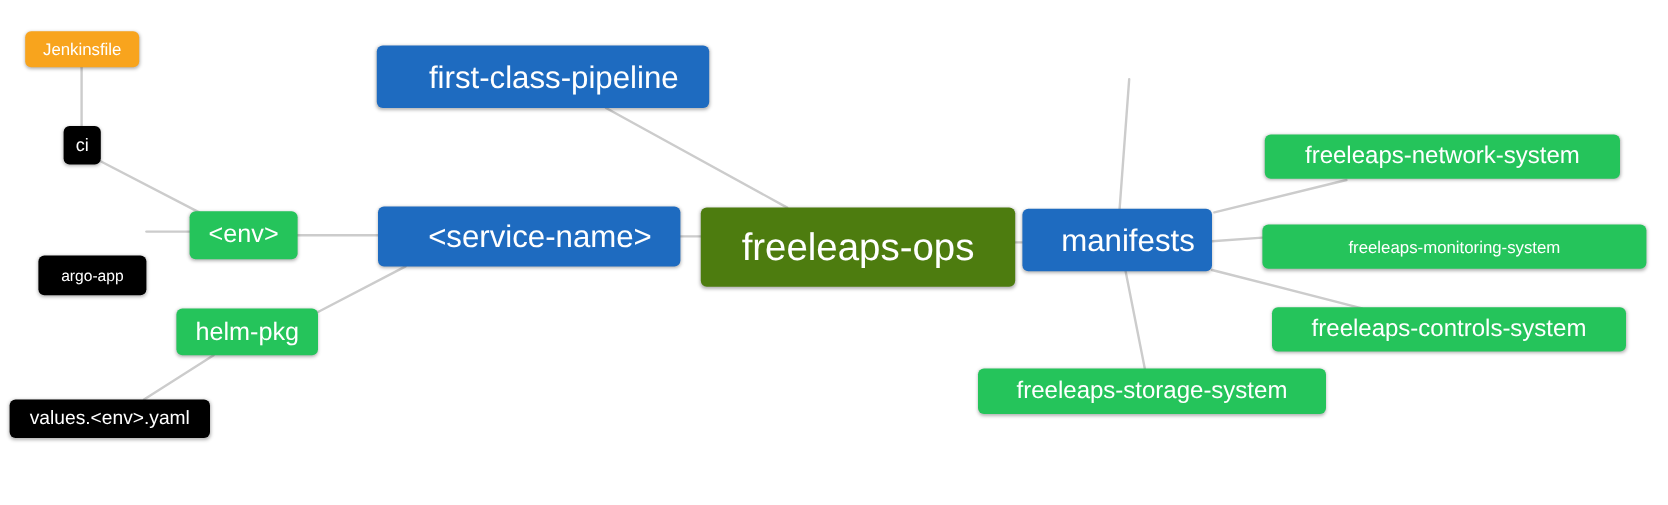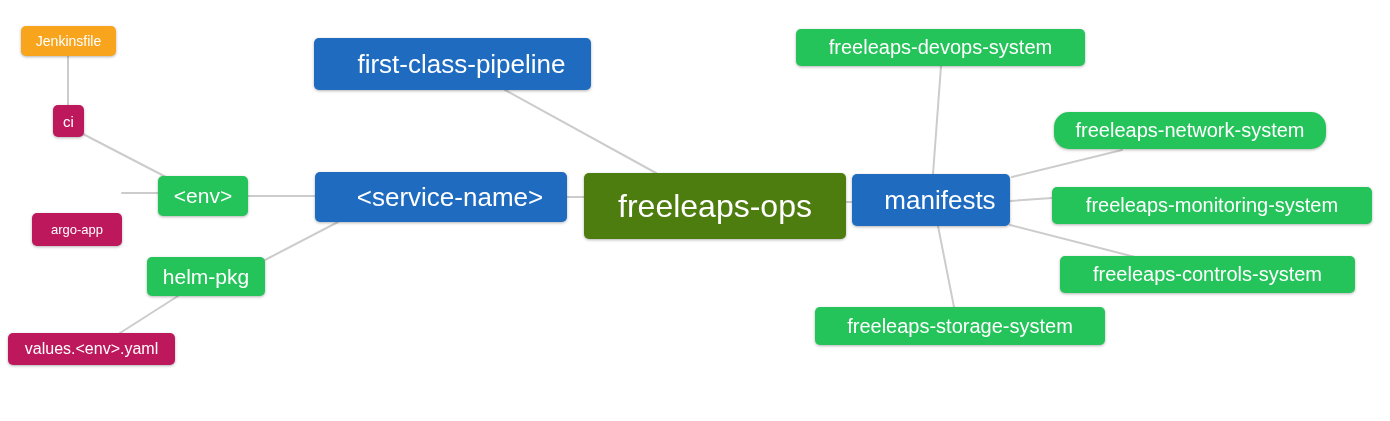--- a/index.html
+++ b/index.html
@@ -30,37 +30,37 @@
     color: #ffffff;
     border-radius: 5px;
     box-shadow: 0 1px 3px rgba(0,0,0,0.30);
     white-space: nowrap;
     cursor: pointer;
     box-sizing: border-box;
   }
   .dark   { background: #4d7c0f; }
   .blue   { background: #1e6bc0; padding-left: 18px; }
   .green  { background: #25c45b; }
-  .red    { background: #be185d; }
+  .red    { background: #000000; }
   .orange { background: #f8a41d; }
 
   
   .n-jenkinsfile   { left: 21px;   top: 26px;  width: 95px;  height: 30px; font-size: 14px; }
   .n-ci            { left: 53px;   top: 105px; width: 31px;  height: 32px; font-size: 15px; }
   .n-argo-app      { left: 32px;   top: 177px; width: 90px;  height: 33px; font-size: 13px; margin-top: 36px; }
   .n-env           { left: 158px;  top: 176px; width: 90px;  height: 40px; font-size: 21px; }
   .n-helm-pkg      { left: 147px;  top: 257px; width: 118px; height: 39px; font-size: 21px; }
   .n-values        { left: 8px;    top: 333px; width: 167px; height: 32px; font-size: 16px; }
   .n-pipeline      { left: 314px;  top: 38px;  width: 277px; height: 52px; font-size: 26px; }
   .n-service       { left: 315px;  top: 172px; width: 252px; height: 50px; font-size: 26px; }
   .n-root          { left: 584px;  top: 173px; width: 262px; height: 66px; font-size: 32px; }
   .n-manifests     { left: 852px;  top: 174px; width: 158px; height: 52px; font-size: 26px; }
   .n-devops        { left: 796px;  top: 29px;  width: 289px; height: 37px; font-size: 20px; }
-  .n-network       { left: 1054px; top: 112px; width: 272px; height: 37px; font-size: 20px; border-radius: 15px; }
-  .n-monitoring    { left: 1052px; top: 187px; width: 320px; height: 37px; font-size: 20px; }
+  .n-network       { left: 1054px; top: 112px; width: 296px; height: 37px; font-size: 20px; }
+  .n-monitoring    { left: 1052px; top: 187px; width: 320px; height: 37px; font-size: 14px; }
   .n-controls      { left: 1060px; top: 256px; width: 295px; height: 37px; font-size: 20px; }
   .n-storage       { left: 815px;  top: 307px; width: 290px; height: 38px; font-size: 20px; }
 </style>
 </head>
 <body>
 
 <div class="canvas">
 
   <svg class="edge-layer" viewBox="0 0 1390 421">
     <line x1="68" y1="56" x2="68" y2="105"></line>
@@ -82,19 +82,18 @@
   <div class="node orange n-jenkinsfile">Jenkinsfile</div>
   <div class="node red n-ci">ci</div>
   <div class="node red n-argo-app">argo-app</div>
   <div class="node green n-env">&lt;env&gt;</div>
   <div class="node green n-helm-pkg">helm-pkg</div>
   <div class="node red n-values">values.&lt;env&gt;.yaml</div>
   <div class="node blue n-pipeline">first-class-pipeline</div>
   <div class="node blue n-service">&lt;service-name&gt;</div>
   <div class="node dark n-root">freeleaps-ops</div>
   <div class="node blue n-manifests">manifests</div>
-  <div class="node green n-devops">freeleaps-devops-system</div>
   <div class="node green n-network">freeleaps-network-system</div>
   <div class="node green n-monitoring">freeleaps-monitoring-system</div>
   <div class="node green n-controls">freeleaps-controls-system</div>
   <div class="node green n-storage">freeleaps-storage-system</div>
 
 </div>
 
 </body></html>

